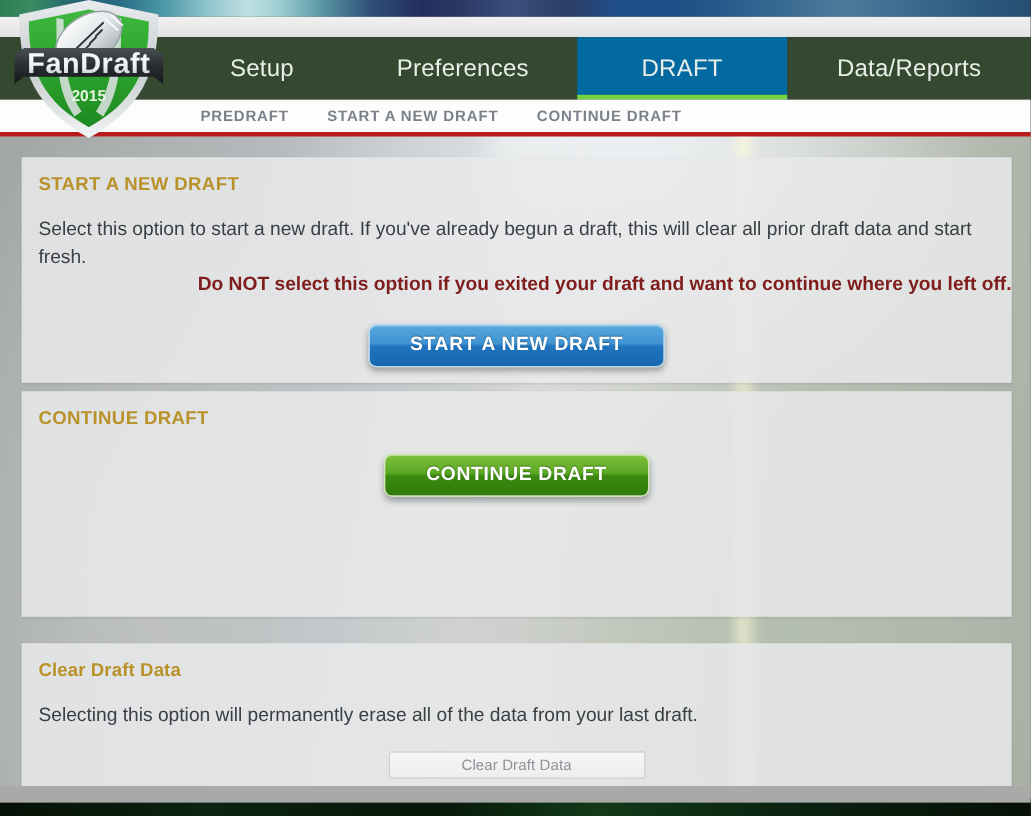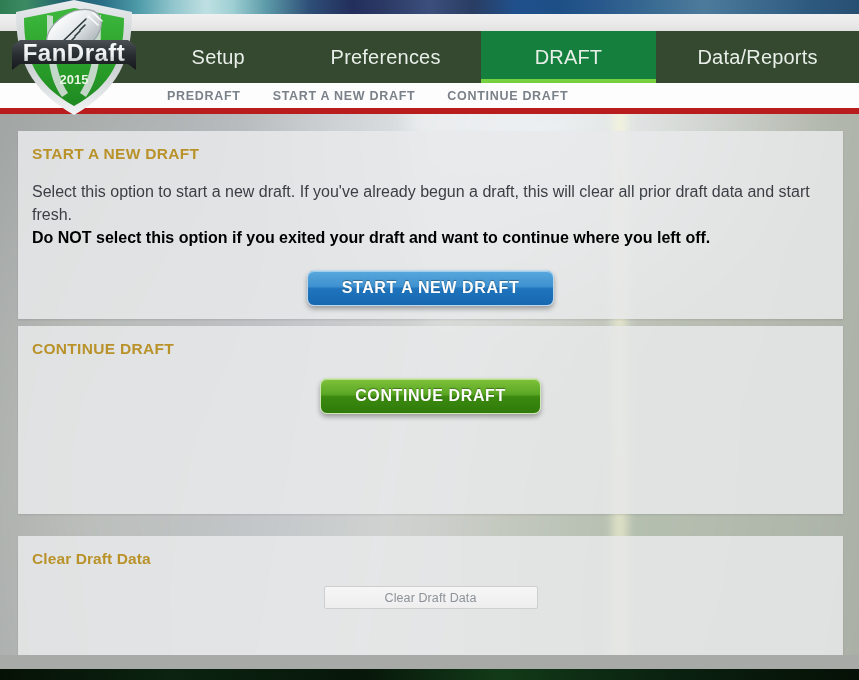--- a/index.html
+++ b/index.html
@@ -65,37 +65,37 @@
     position: relative;
     cursor: pointer;
     padding: 14px 18px;
     white-space: nowrap;
   }
   .nav-item.wide-setup { width: 130px; }
   .nav-item.wide-pref  { width: 185px; justify-content: center; }
   .nav-item.wide-draft { width: 167px; }
   .nav-item.wide-data  { width: 200px; justify-content: center; }
   .nav-item.active {
-    background: #15803d;
+    background: #0369a1;
   }
   .nav-item.active::after {
     content: "";
     position: absolute;
     left: 0; right: 0; bottom: 0;
     height: 4px;
     background: #76d03f;
   }
 
   
   .subnav {
     position: absolute;
     left: 0; top: 83px;
     width: 859px; height: 31px;
     background: #fdfdfd;
-    border-bottom: 6px solid #b91c1c;
+    border-bottom: 4px solid #b91c1c;
     display: flex;
     align-items: center;
     padding-left: 167px;
     box-sizing: border-box;
   }
   .subnav-item {
     color: #7a8189;
     font-size: 12.5px;
     font-weight: bold;
     letter-spacing: 0.7px;
@@ -176,21 +176,21 @@
     margin: 14px 0 0 14px;
   }
   .panel-title.mixed { letter-spacing: 0.1px; }
 
   .panel-desc {
     color: #3b3f44;
     font-size: 16px;
     line-height: 1.45;
     margin: 17px 0 0 14px;
   }
-  .panel-desc .strong { font-weight: bold; color: #000000; }
+  .panel-desc .strong { font-weight: bold; color: #7f1d1d; text-align: right; }
 
   .btn-wrap {
     display: flex;
     justify-content: center;
     margin-top: 20px;
   }
 
   
   .btn-big {
     position: relative;
@@ -358,20 +358,23 @@
       <div class="panel-title">CONTINUE DRAFT</div>
       <div class="btn-wrap">
         <div class="btn-big btn-green">
           <span>CONTINUE DRAFT</span>
         </div>
       </div>
     </div>
 
     <div class="panel" id="panel-clear">
       <div class="panel-title mixed">Clear Draft Data</div>
+      <div class="panel-desc">
+        <div>Selecting this option will  permanently erase all of the data from your last draft.</div>
+      </div>
       <div class="btn-wrap small">
         <div class="btn-small-disabled">
           <span>Clear Draft Data</span>
         </div>
       </div>
     </div>
   </div>
 
   <div class="bottom-gray"></div>
   <div class="bottom-dark"></div>

